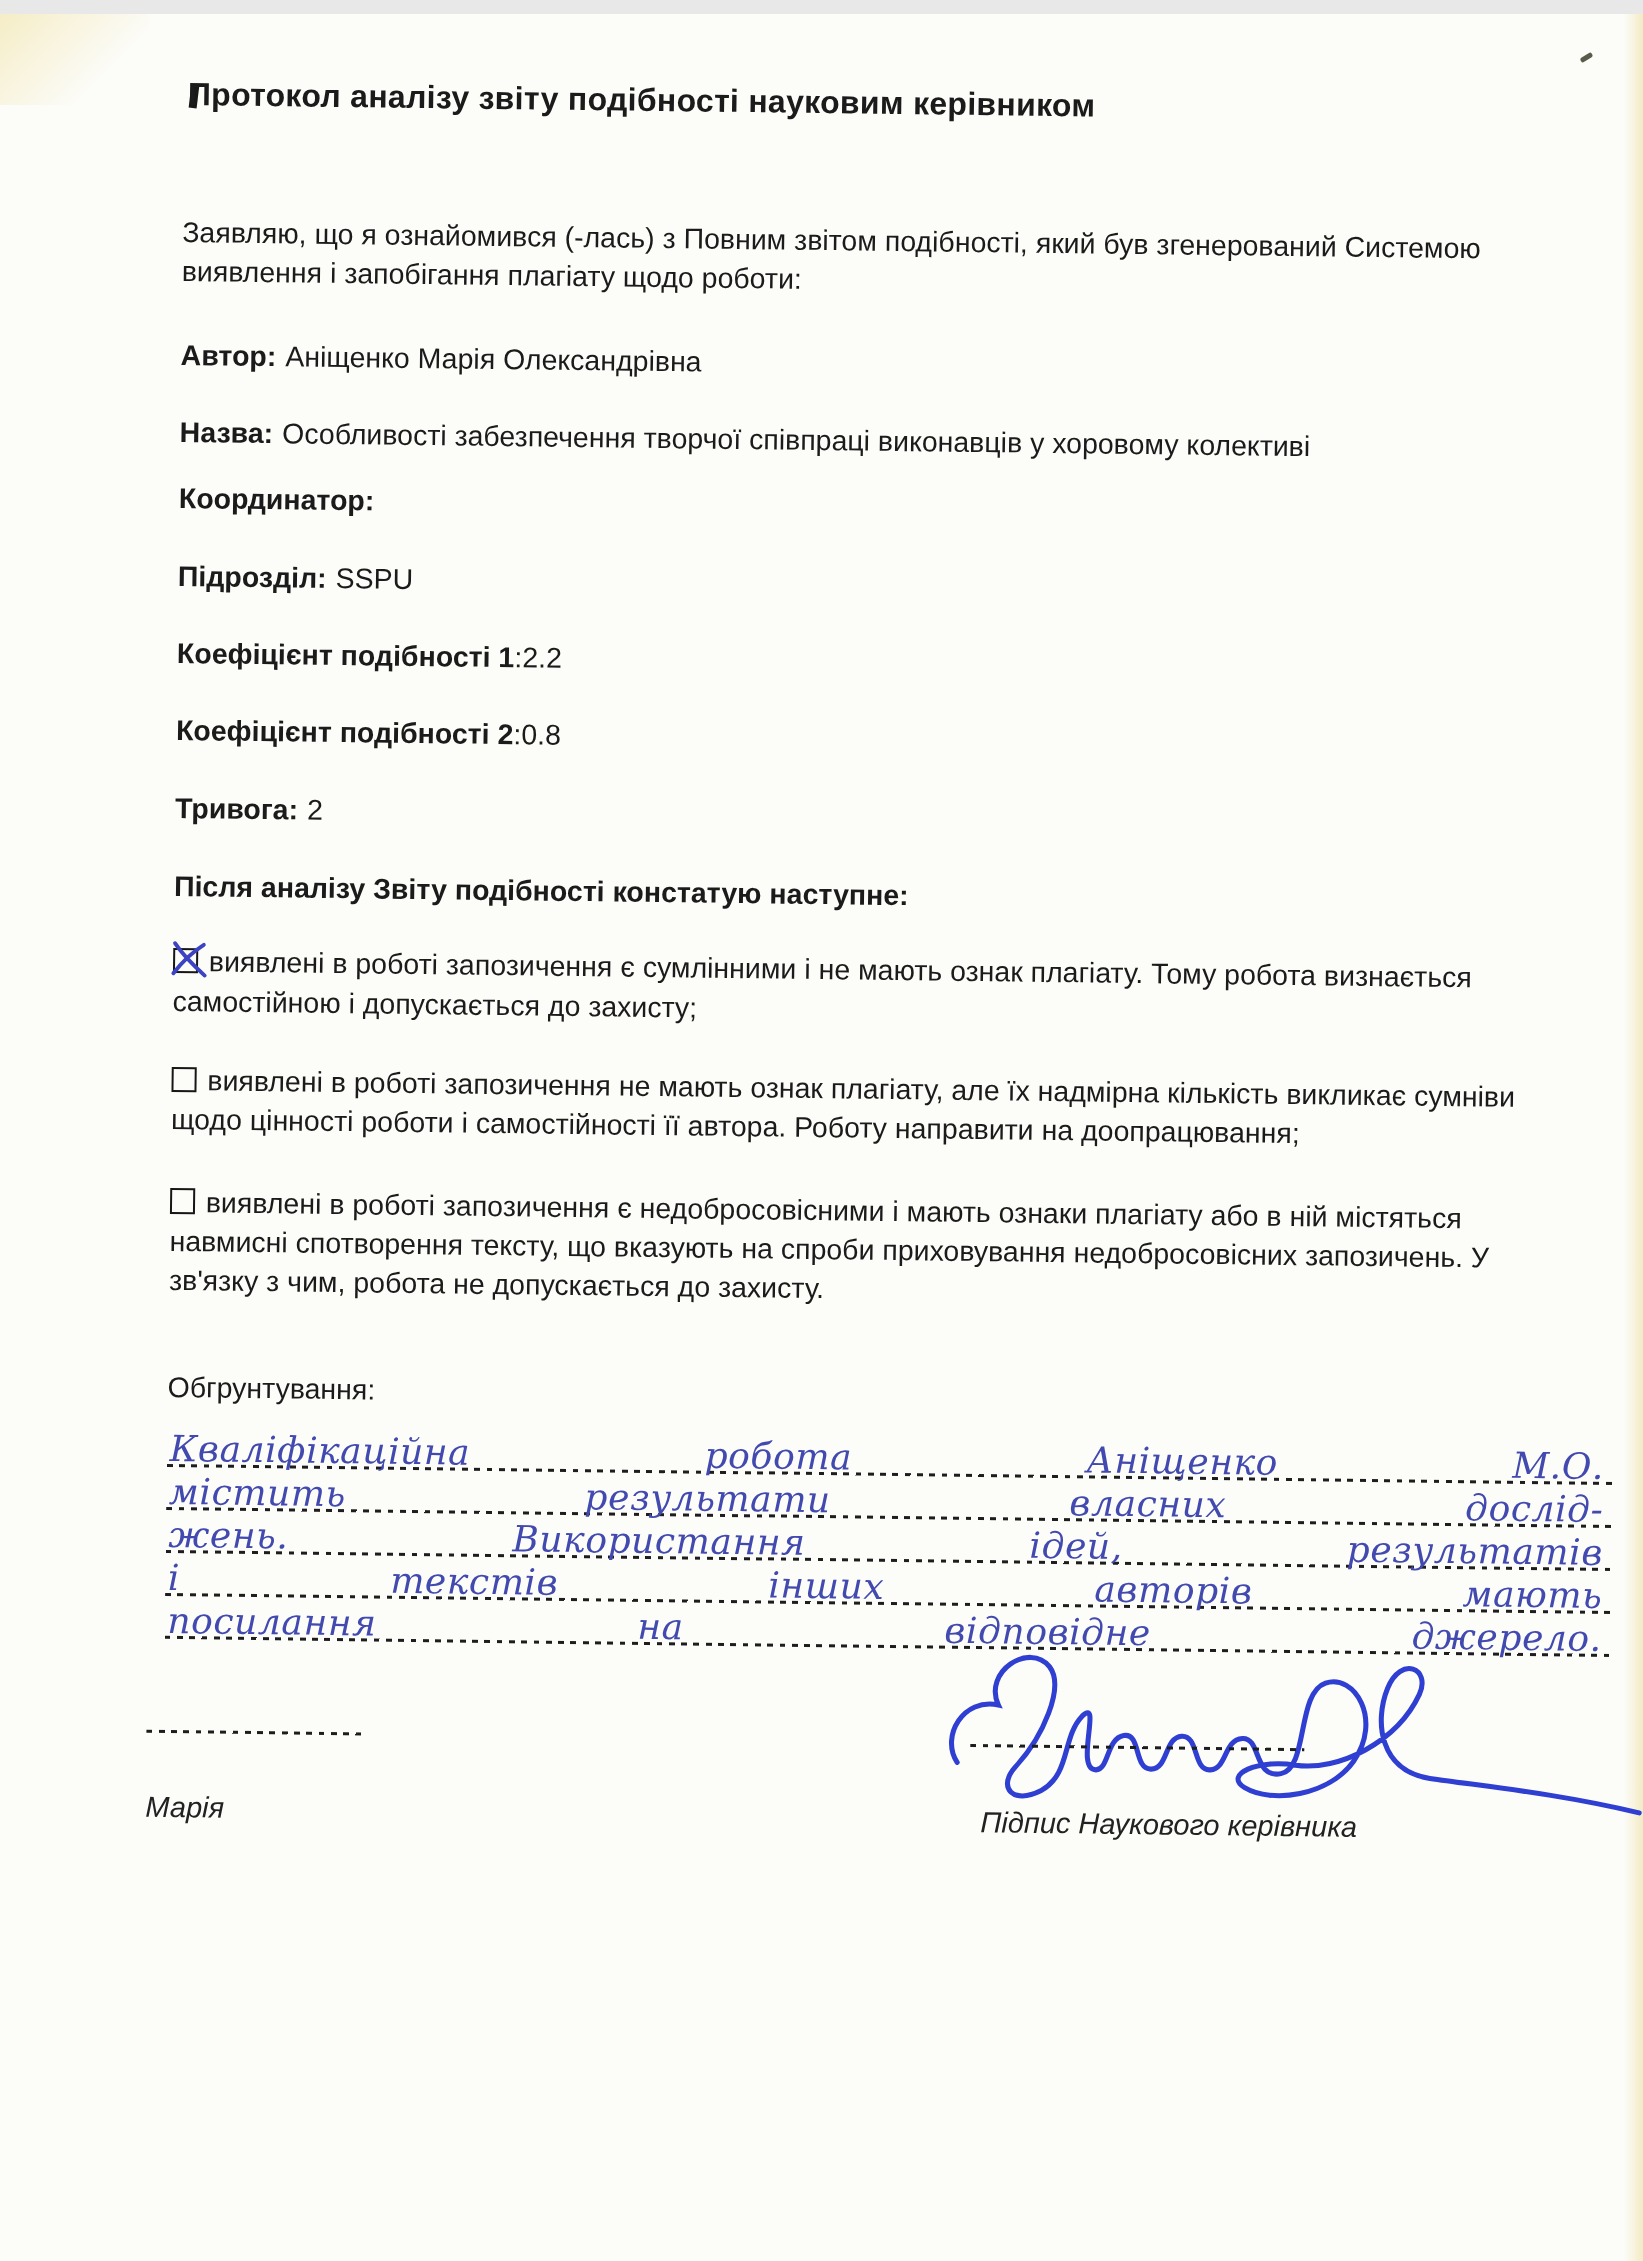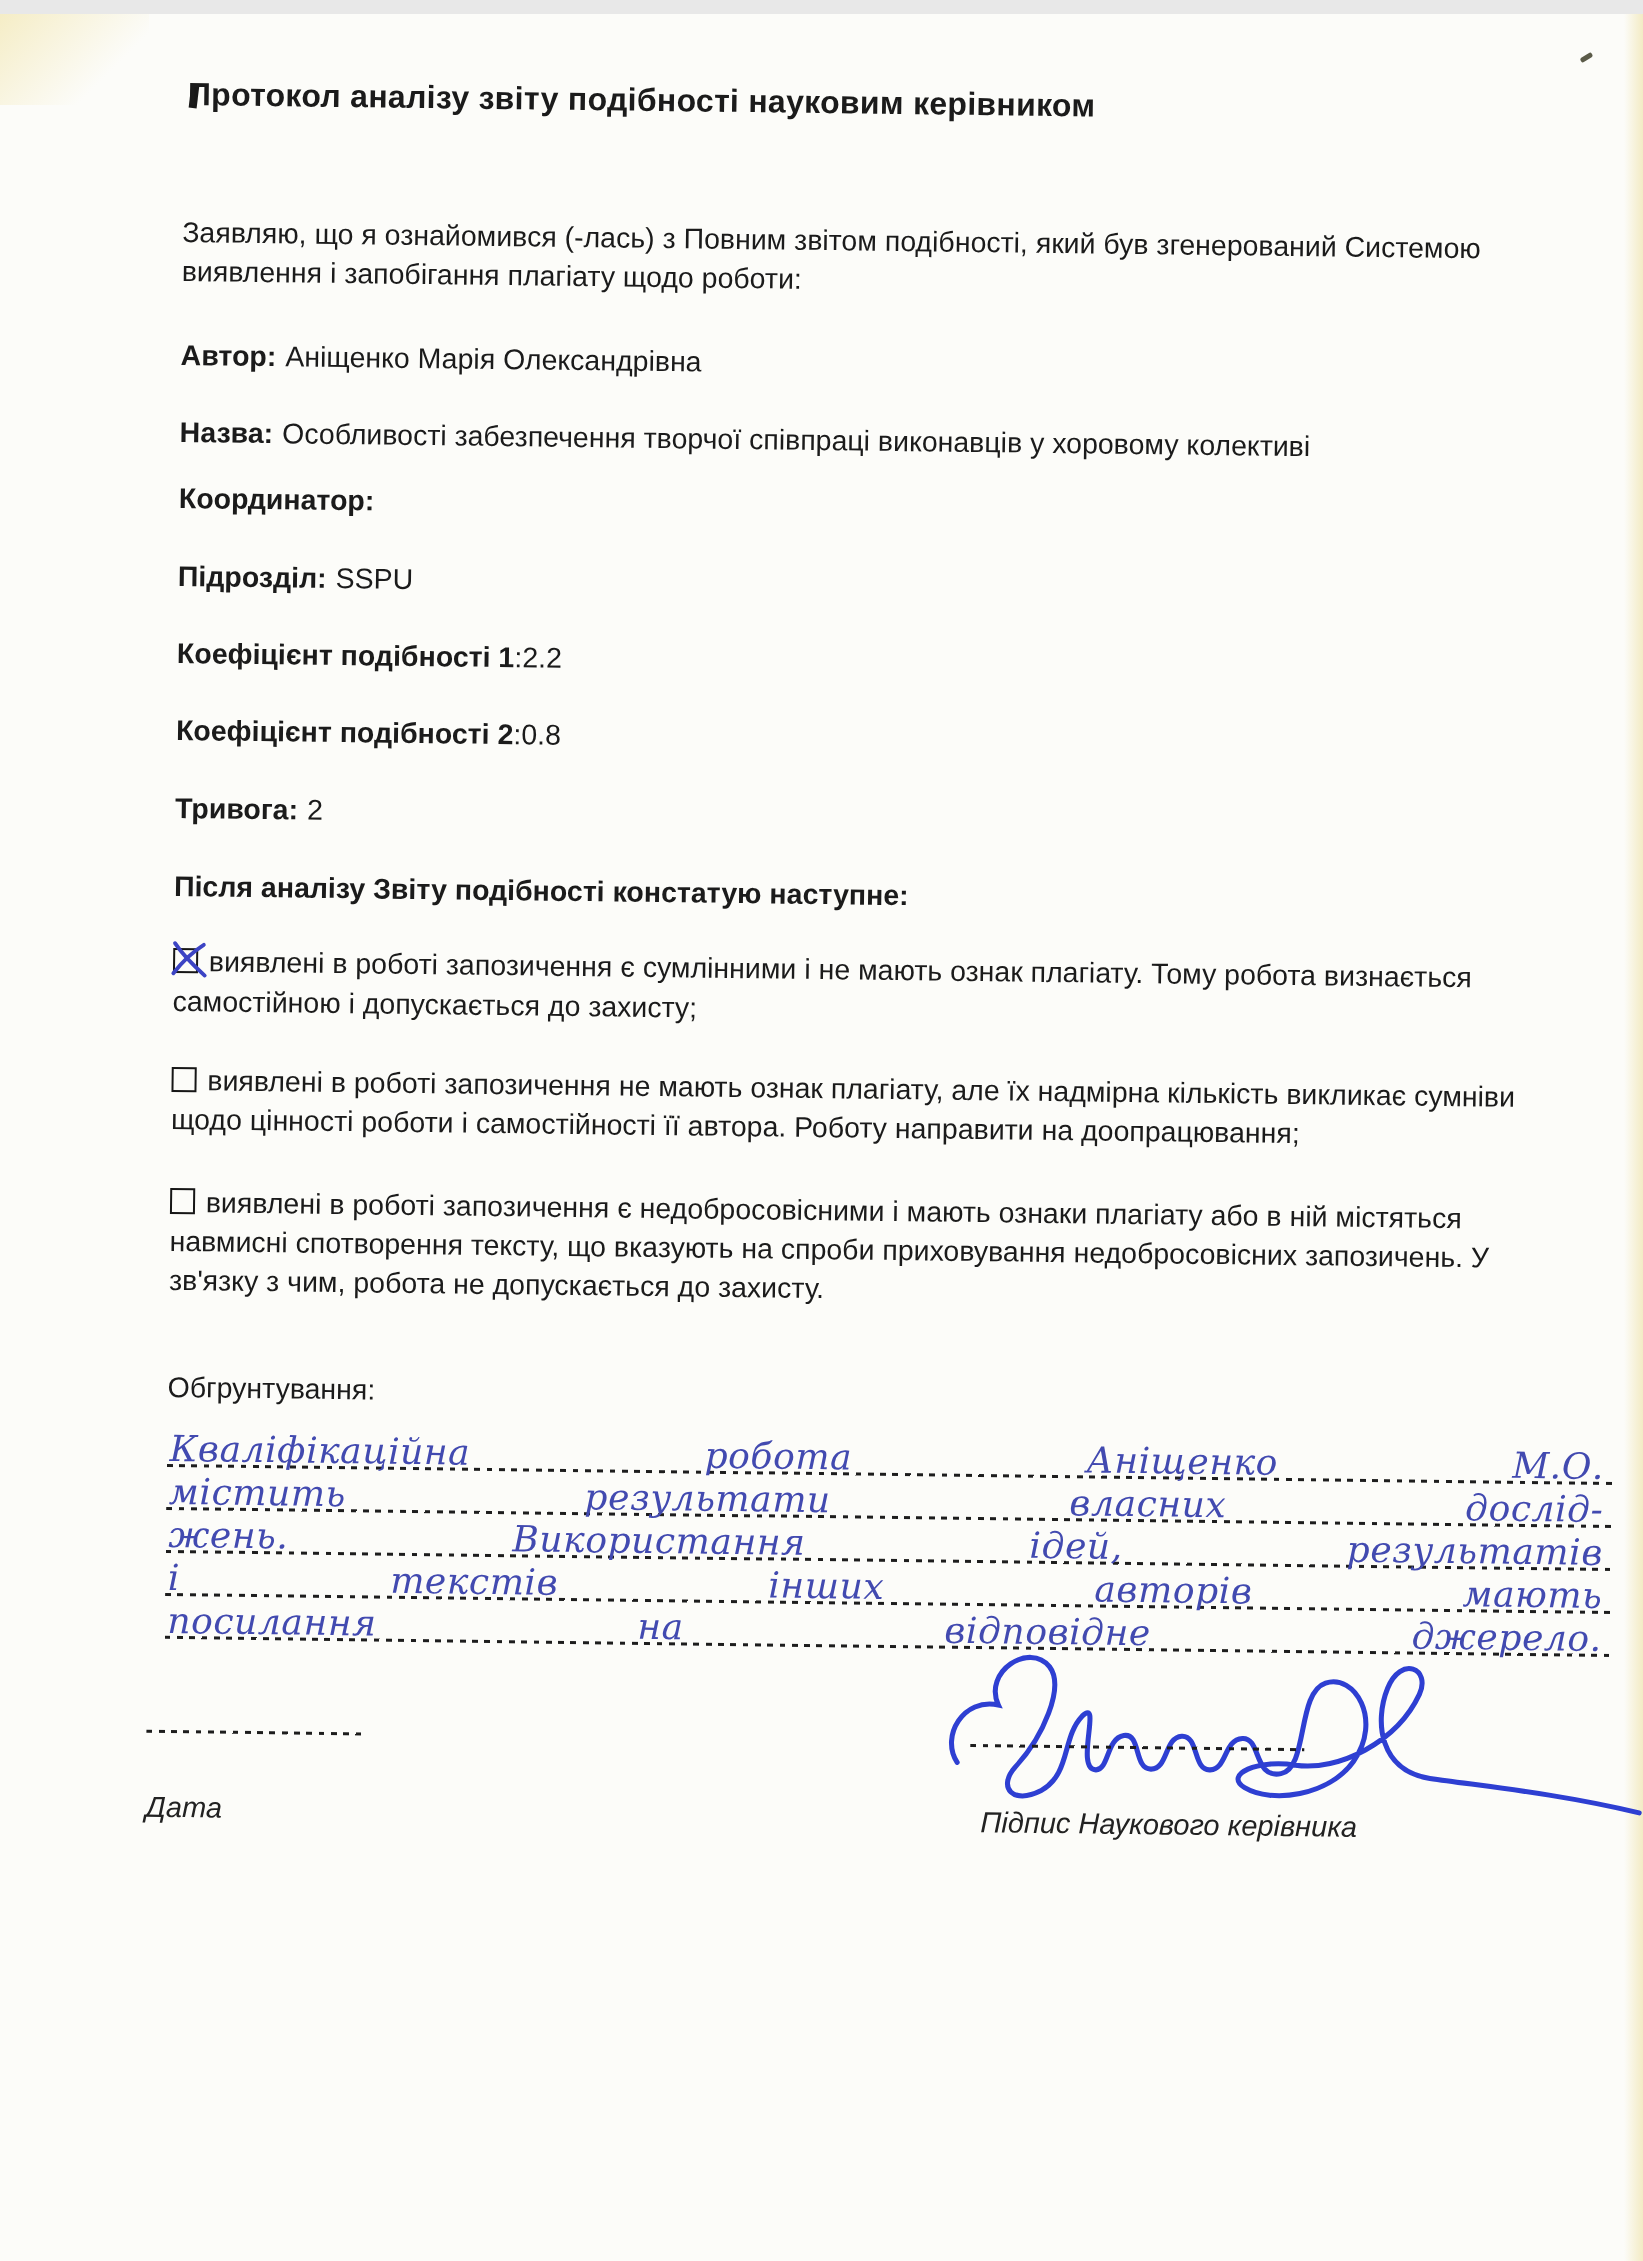--- a/index.html
+++ b/index.html
@@ -146,21 +146,21 @@
       <div class="hw-row">
           <span class="hw-text">і текстів інших авторів мають</span>
         </div>
       <div class="hw-row">
           <span class="hw-text">посилання на відповідне джерело.</span>
         </div>
     </div>
 
     <div class="bottom">
       <div class="dotline dot-date"></div>
-      <span class="date-label">Дата</span>
+      <span class="date-label">Марія</span>
 
       <svg class="signature" viewBox="0 0 1000 260">
         <path d="M52 186 C28 150, 60 96, 108 106 C86 60, 150 18, 178 52 C200 80, 170 150, 132 192
                  C108 220, 130 244, 168 224 C210 200, 196 150, 224 120 C252 92, 214 194, 244 194
                  C262 194, 258 150, 282 146 C306 142, 296 192, 320 192 C344 192, 338 148, 362 146
                  C386 144, 378 194, 402 192 C426 190, 420 150, 446 148 C472 146, 462 204, 500 196
                  C538 188, 520 84, 560 70 C600 56, 640 120, 600 178 C566 226, 488 238, 450 216
                  C420 198, 468 176, 520 184 C580 192, 660 150, 690 84 C706 48, 664 30, 646 76
                  C628 122, 636 190, 706 200 C780 210, 880 218, 996 244" fill="none" stroke="#2e3fd2" stroke-width="7" stroke-linecap="round"></path>
       </svg>

